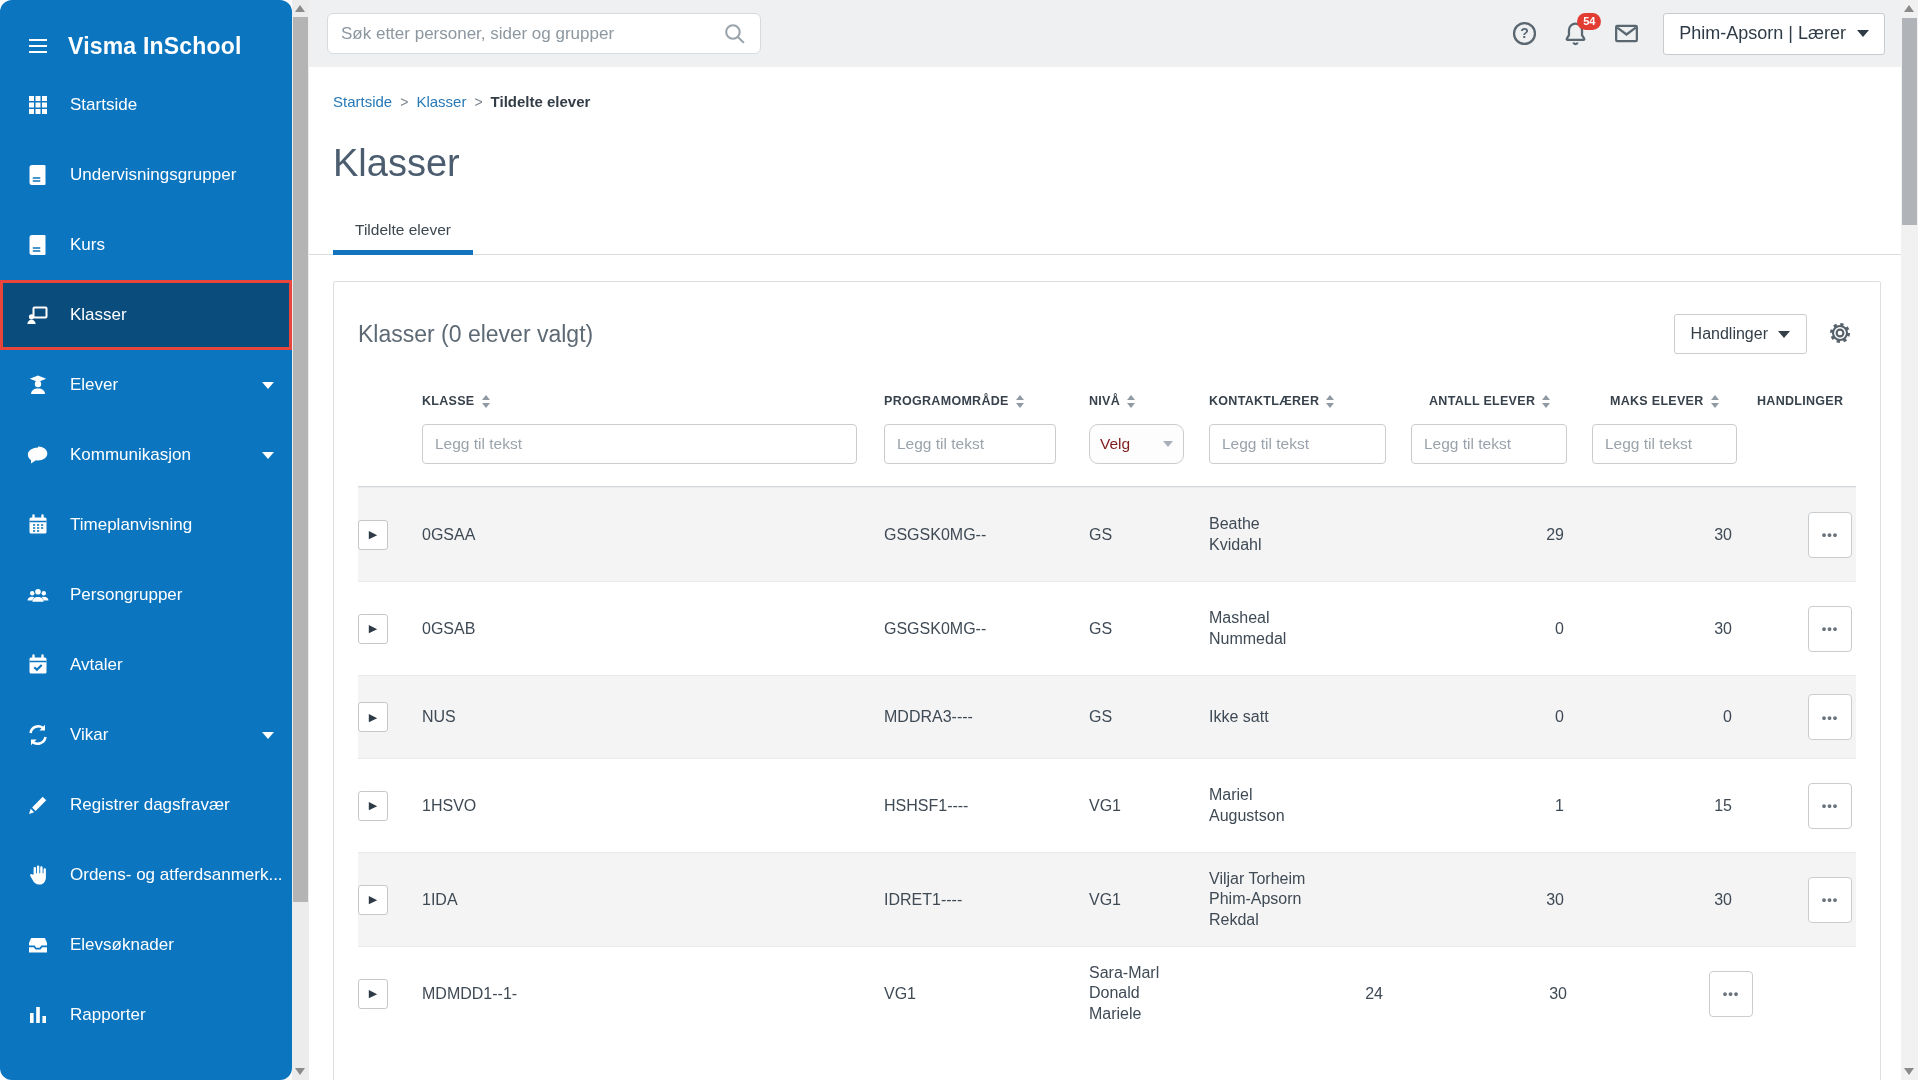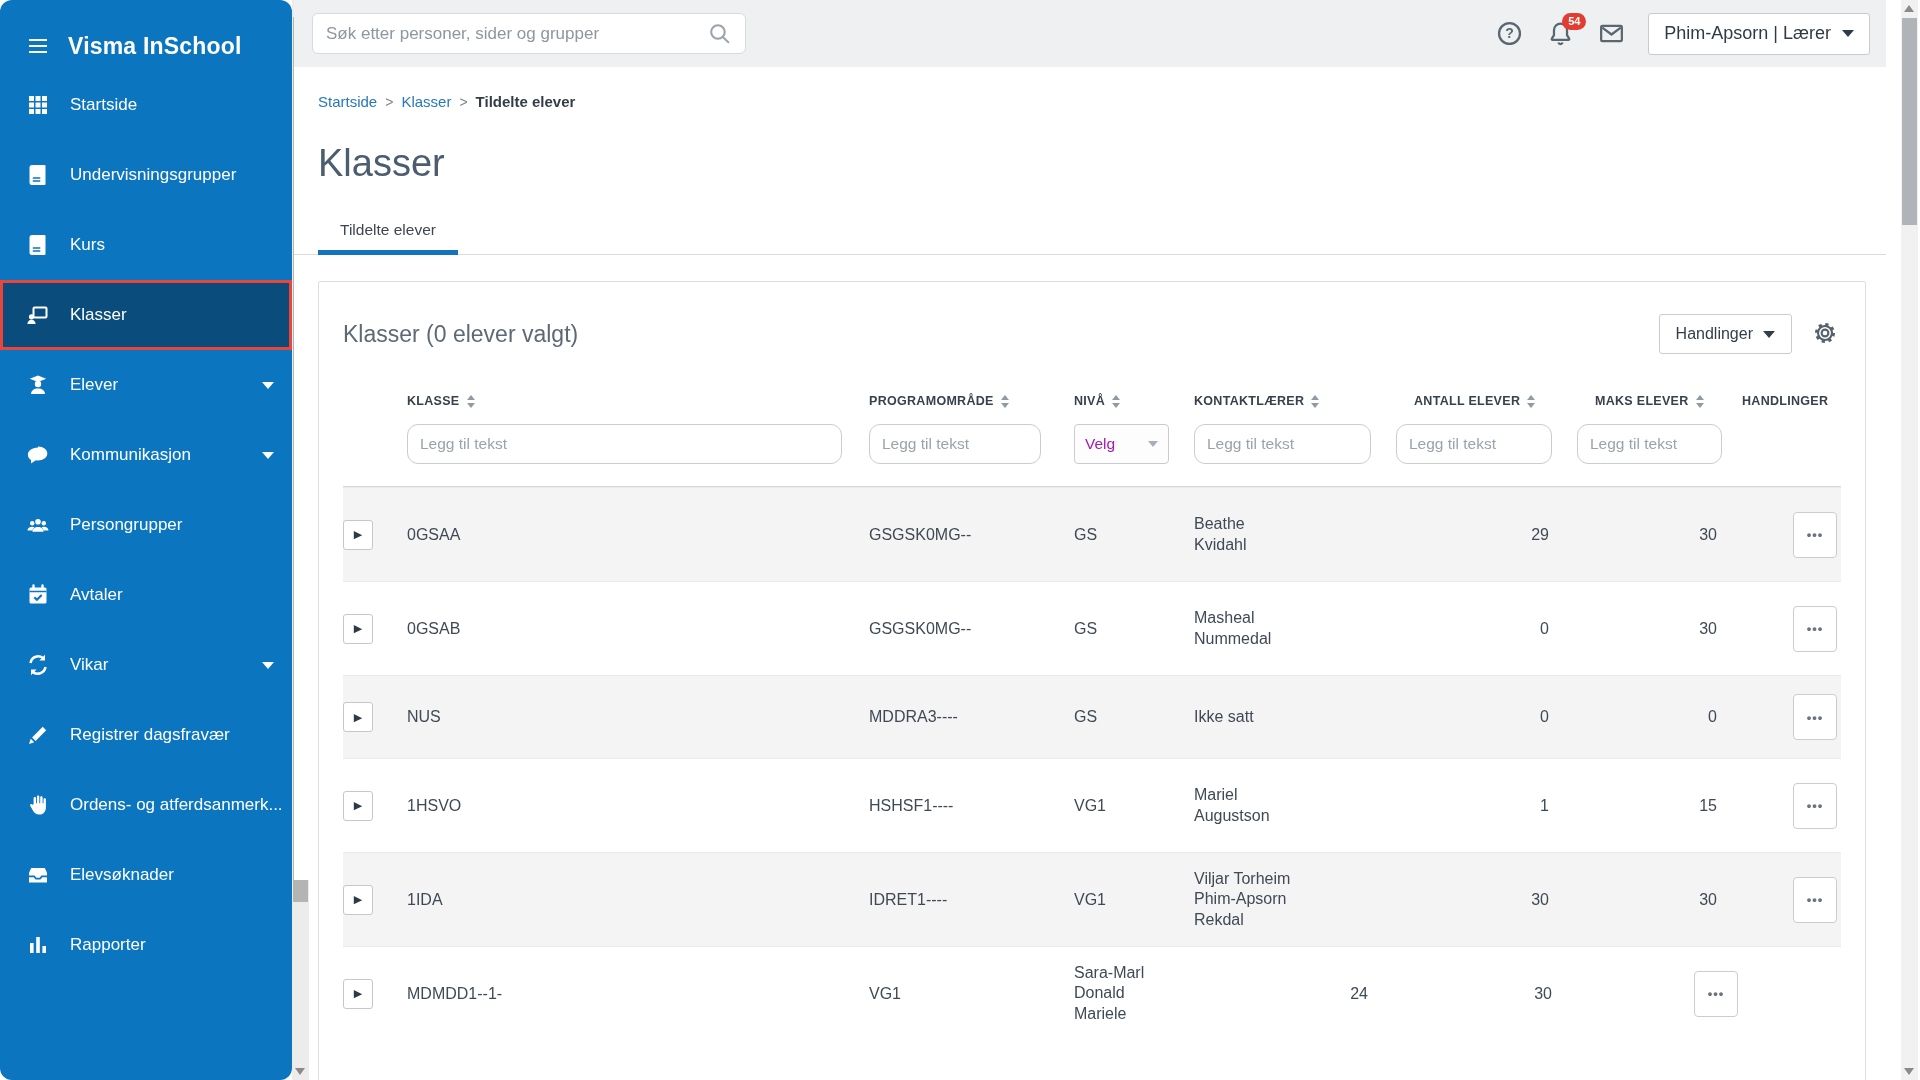--- a/index.html
+++ b/index.html
@@ -22,21 +22,21 @@
     border-left:6px solid transparent; border-right:6px solid transparent; border-top:7px solid #fff; }
 
   
   .side-scroll { position:absolute; left:292px; top:0; width:17px; height:1080px; background:#ececec; }
   .side-scroll .thumb { position:absolute; left:1px; width:15px; top:17px; height:885px; background:#b4b4b4; }
   .sarrow { position:absolute; left:3px; width:0; height:0; border-left:5px solid transparent; border-right:5px solid transparent; }
   .sarrow.up { top:5px; border-bottom:7px solid #8a8a8a; }
   .sarrow.dn { bottom:5px; border-top:7px solid #8a8a8a; }
 
   
-  .main { position:absolute; left:294px; top:0; width:1592px; height:880px; background:#fff; }
+  .main { position:absolute; left:309px; top:0; width:1592px; height:880px; background:#fff; }
   .topbar { height:67px; background:#eef0f1; display:flex; align-items:center; }
   .search-box { margin-left:18px; width:434px; height:41px; background:#fff;
     border:1px solid #d8dbdd; border-radius:6px; display:flex; align-items:center; padding:0 13px; }
   .search-box input { border:none; outline:none; flex:1; font-size:17px; color:#3c4750;
     font-family:"Liberation Sans", sans-serif; background:transparent; }
   .search-box input::placeholder { color:#8d97a0; }
   .search-box svg { width:25px; height:25px; color:#9aa4ac; }
   .topbar-right { margin-left:auto; display:flex; align-items:center; gap:23px; margin-right:16px; }
   .tb-icon { position:relative; width:28px; height:28px; color:#5a6771; cursor:pointer;
     display:flex; align-items:center; justify-content:center; }
@@ -74,25 +74,25 @@
   .tbl { padding:0 24px; }
   .grid-row { display:grid; grid-template-columns:64px 462px 205px 120px 202px 181px 165px 1fr; align-items:center; }
   .thead { margin-top:30px; }
   .th { display:flex; align-items:center; gap:7px; font-size:12.5px; font-weight:700;
     color:#37424c; letter-spacing:.3px; cursor:pointer; }
   .th.num { padding-left:18px; }
   .sort { display:inline-flex; flex-direction:column; gap:3px; }
   .sort .up { width:0; height:0; border-left:4px solid transparent; border-right:4px solid transparent; border-bottom:5px solid #8f9aa4; }
   .sort .dn { width:0; height:0; border-left:4px solid transparent; border-right:4px solid transparent; border-top:5px solid #8f9aa4; }
   .tfilters { margin-top:16px; padding-bottom:22px; border-bottom:1px solid #d6d9db; }
-  .fin { height:40px; border:1px solid #c9cdd0; border-radius:11px; padding:0 12px;
+  .fin { height:40px; border:1px solid #c9cdd0; border-radius:4px; padding:0 12px;
     font-size:15.5px; color:#3c4750; font-family:"Liberation Sans", sans-serif; outline:none; }
   .fin::placeholder { color:#9aa3ab; }
-  .fselect { width:95px; height:40px; border:1px solid #c9cdd0; border-radius:4px;
-    display:flex; align-items:center; padding:0 10px; color:#a21caf; font-size:15.5px;
+  .fselect { width:95px; height:40px; border:1px solid #c9cdd0; border-radius:9px;
+    display:flex; align-items:center; padding:0 10px; color:#7f1d1d; font-size:15.5px;
     background:#fdfdfd; cursor:pointer; }
   .fselect .txt { width:42px; overflow:hidden; white-space:nowrap; }
   .fselect .caret-dn { margin-left:auto; border-top-color:#a7b0b8; border-left-width:5px; border-right-width:5px; border-top-width:6px; }
 
   .trow { min-height:94px; padding:12px 0; border-top:1px solid #e8eaec; }
   .trow:first-child { border-top:none; }
   .trow.alt { background:#f4f4f5; }
   .cell { font-size:16px; color:#3f4a55; }
   .expand-btn { width:30px; height:30px; background:#fff; border:1px solid #c4c8cb; border-radius:3px;
     display:flex; align-items:center; justify-content:center; font-size:11px; color:#2e3b46; cursor:pointer; }
@@ -174,20 +174,30 @@
       <span class="nico">
           <svg viewBox="0 0 24 24">
             <path fill="currentColor" d="M12 3.5c5.2 0 9.3 3.1 9.3 7s-4.1 7-9.3 7c-.7 0-1.4-.1-2.1-.2L5 20.5v-3.4c-1.9-1.3-3.1-3.1-3.1-5.6 0-3.9 4.9-7 10.1-7z"></path>
           </svg>
         </span>
       <span>Kommunikasjon</span>
       <span class="chev"></span>
     </div>
     <div class="nitem">
       <span class="nico">
+          <svg viewBox="0 0 24 24">
+            <rect x="3.5" y="4.5" width="17" height="16" rx="1.5" fill="currentColor"></rect>
+            <path d="M7.5 2.5v4M16.5 2.5v4" stroke="currentColor" stroke-width="2.4" stroke-linecap="round"></path>
+            <path stroke="#0b75c0" stroke-width="1.5" d="M3.5 8.5h17M7 12h2.2M11 12h2.2M15 12h2.2M7 15h2.2M11 15h2.2M15 15h2.2M7 18h2.2M11 18h2.2"></path>
+          </svg>
+        </span>
+      <span>Timeplanvisning</span>
+    </div>
+    <div class="nitem">
+      <span class="nico">
           <svg viewBox="0 0 24 24" fill="currentColor">
             <circle cx="6.2" cy="10.2" r="2.2"></circle>
             <circle cx="17.8" cy="10.2" r="2.2"></circle>
             <circle cx="12" cy="8.8" r="2.8"></circle>
             <path d="M1.5 17.5c0-2.3 2-3.8 4.7-3.8.9 0 1.7.2 2.4.5-1.3 1-2.1 2.4-2.1 3.3zM22.5 17.5c0-2.3-2-3.8-4.7-3.8-.9 0-1.7.2-2.4.5 1.3 1 2.1 2.4 2.1 3.3z"></path>
             <path d="M6.4 18.8c0-3 2.5-4.9 5.6-4.9s5.6 1.9 5.6 4.9z"></path>
           </svg>
         </span>
       <span>Persongrupper</span>
     </div>

